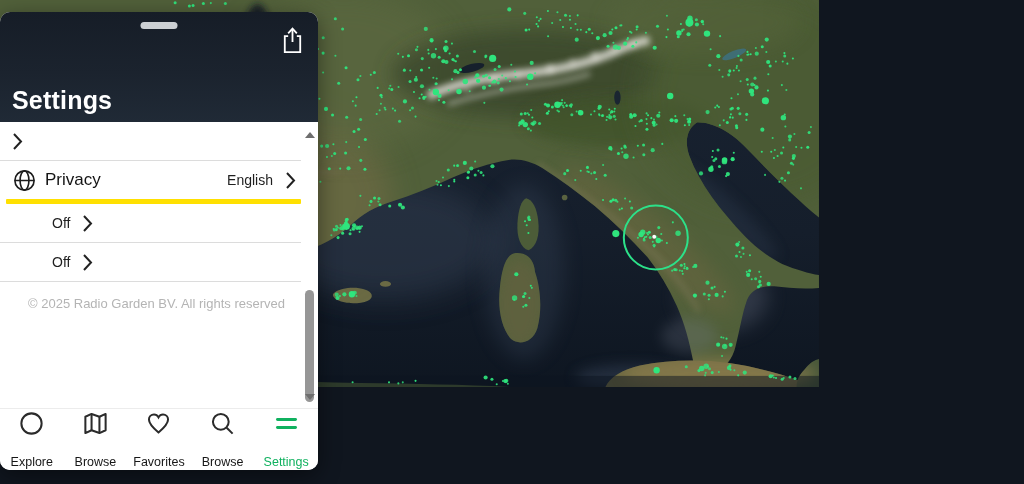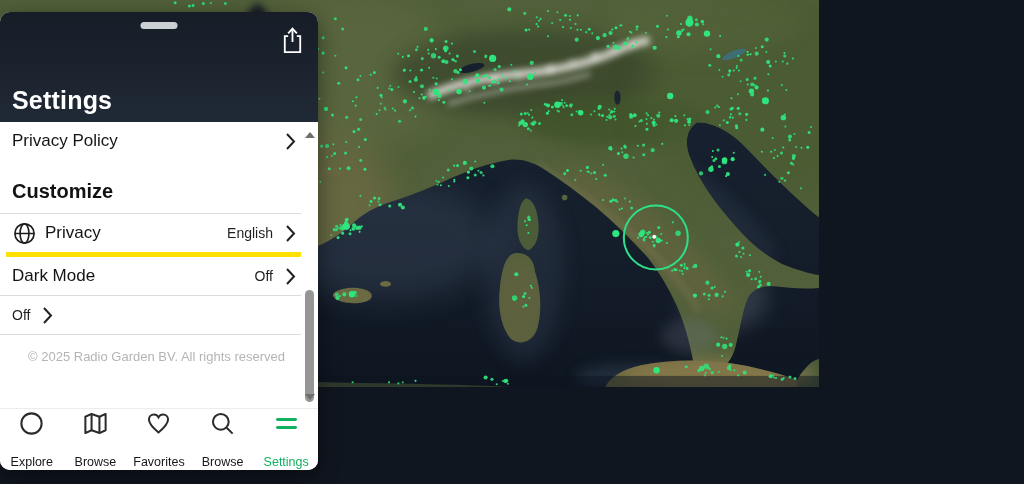--- a/index.html
+++ b/index.html
@@ -20,21 +20,21 @@
   .drag-handle { position:absolute; top:10px; left:50%; transform:translateX(-50%);
                  width:37px; height:7px; border-radius:4px; background:#ccd0d3; }
   .share-btn { position:absolute; top:13px; right:11px; width:30px; height:32px;
                background:transparent; border:none; cursor:pointer; }
   .panel-title { position:absolute; left:12px; bottom:7px; color:#ffffff;
                  font-size:25px; font-weight:700; letter-spacing:.2px; }
 
   .panel-content { position:relative; height:286px; background:#fff; }
   .row { display:flex; align-items:center; height:38px; padding:0 22px 0 12px; cursor:pointer; }
   .row .label { flex:1; font-size:17px; color:#141414; }
-  .row .value { font-size:14px; color:#1f1f1f; margin-right:12px; }
+  .row .value { font-size:14px; color:#1f1f1f; margin-right:12px;margin-left:40px; }
   .row .chev  { flex:0 0 auto; display:flex; }
   .row-icon { width:25px; height:25px; margin-right:8px; flex:0 0 auto; }
   .section-heading { font-size:20px; font-weight:700; color:#121212;
                      padding:20px 12px 10px 12px; }
   .divider { height:1px; background:#dcdcdc; margin-right:17px; }
   .highlight-bar { height:5px; margin:0 17px 0 6px; border-radius:1px; }
   .copyright { text-align:center; font-size:13px; color:#b4b4b4;
                padding:14px 30px 0 25px; }
 
   
@@ -969,29 +969,27 @@
           <path d="M14,17 V3.5"></path>
           <path d="M9.5,8 L14,3.2 L18.5,8"></path>
         </svg>
       </button>
       <div class="panel-title">Settings</div>
     </div>
 
     <div class="panel-content">
 
       <div class="row">
-        <span class="label">Privacy Policy</span>
         <span class="chev">
           <svg width="11" height="19" viewBox="0 0 11 19" fill="none" stroke="#222" stroke-width="2">
               <path d="M2,2 L9,9.5 L2,17"></path>
             </svg>
         </span>
       </div>
 
-      <div class="section-heading">Customize</div>
       <div class="divider"></div>
 
       <div class="row">
         <span class="row-icon">
           <svg width="25" height="25" viewBox="0 0 26 26" fill="none" stroke="#1c1c1c" stroke-width="1.7">
             <circle cx="13" cy="13" r="10"></circle>
               <ellipse cx="13" cy="13" rx="4.6" ry="10"></ellipse>
               <path d="M3,13 H23"></path>
           </svg>
         </span>
@@ -999,21 +997,20 @@
         <span class="value">English</span>
         <span class="chev">
           <svg width="11" height="19" viewBox="0 0 11 19" fill="none" stroke="#222" stroke-width="2">
               <path d="M2,2 L9,9.5 L2,17"></path>
             </svg>
         </span>
       </div>
       <div class="highlight-bar" id="language-highlight" style="background: rgb(255, 224, 0);"></div>
 
       <div class="row">
-        <span class="label">Dark Mode</span>
         <span class="value">Off</span>
         <span class="chev">
           <svg width="11" height="19" viewBox="0 0 11 19" fill="none" stroke="#222" stroke-width="2">
               <path d="M2,2 L9,9.5 L2,17"></path>
             </svg>
         </span>
       </div>
       <div class="divider"></div>
 
       <div class="row">

